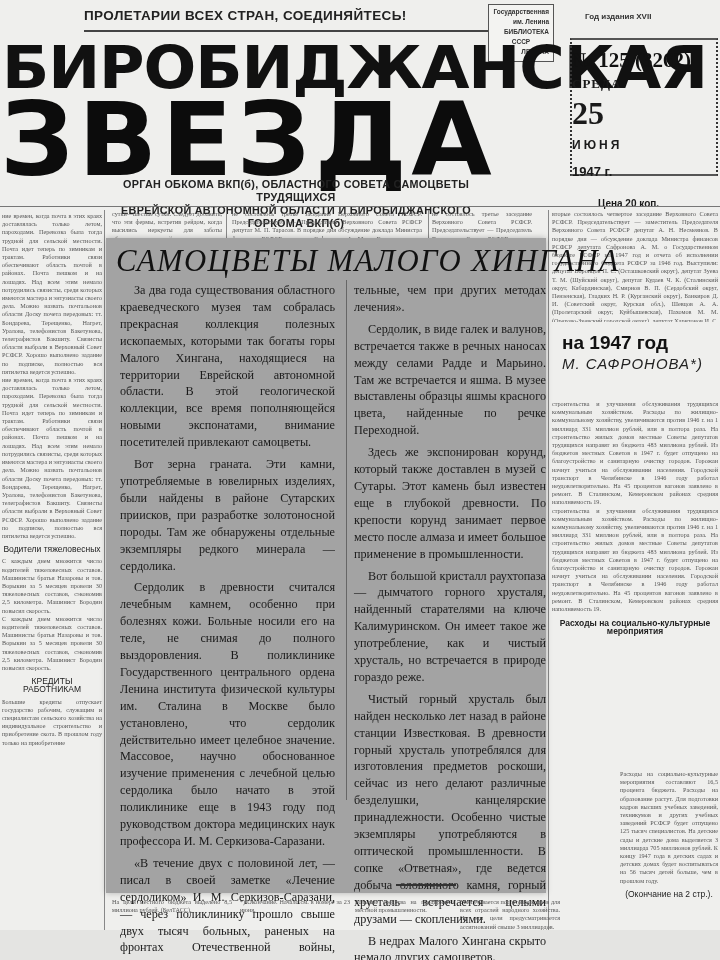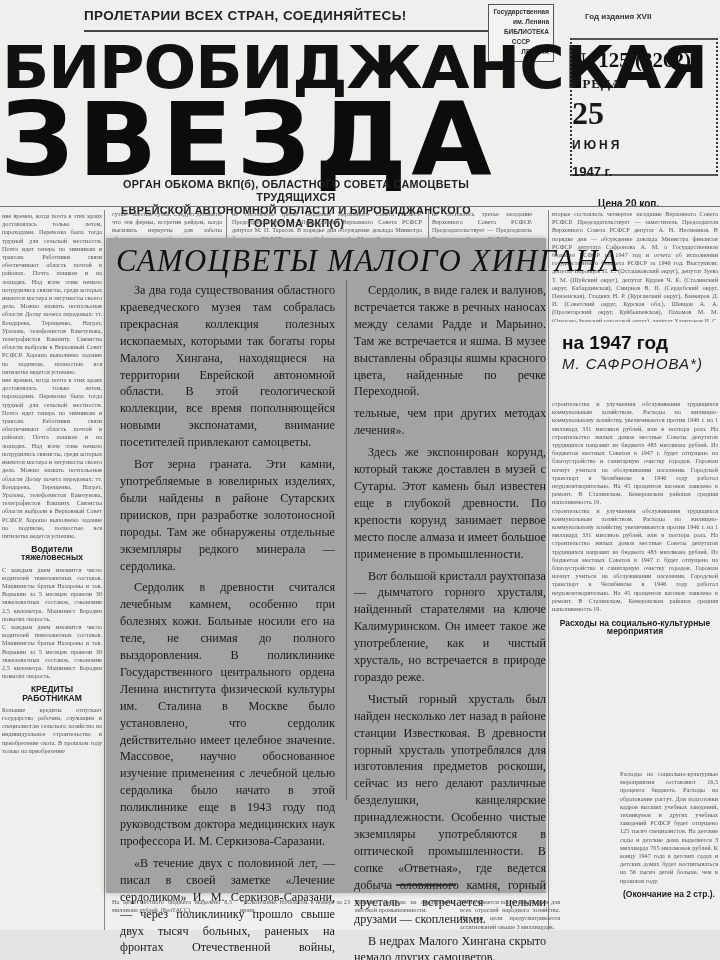--- a/index.html
+++ b/index.html
@@ -16,21 +16,21 @@
   .issue-box{position:absolute;left:570px;top:38px;width:148px;height:138px;border-left:2px dotted #333;border-right:2px dotted #333;border-top:2px solid #555;border-bottom:2px solid #555;text-align:left;box-sizing:border-box;}
   .issue-no{font-family:"Liberation Serif",serif;font-weight:bold;font-size:21px;margin-top:8px;color:#111;}
   .weekday{font-family:"Liberation Serif",serif;font-weight:bold;font-size:13px;margin-top:3px;letter-spacing:1px;}
   .day{font-family:"Liberation Serif",serif;font-weight:bold;font-size:32px;line-height:34px;margin-top:4px;}
   .month{font-family:"Liberation Sans",sans-serif;font-weight:bold;font-size:12px;letter-spacing:3px;margin-top:8px;}
   .yr{font-family:"Liberation Sans",sans-serif;font-weight:bold;font-size:13px;margin-top:12px;}
   .price{position:absolute;left:598px;top:182px;font-family:"Liberation Sans",sans-serif;font-weight:bold;font-size:10px;margin-top:16px;}
   .head-rule{position:absolute;left:0;top:206px;width:720px;height:1px;background:#777;}
   
   .col{position:absolute;font-size:6.2px;line-height:8.2px;color:#555;text-align:justify;overflow:hidden;}
-  .col .bh{font-family:"Liberation Sans",sans-serif;font-weight:bold;font-size:8.5px;color:#222;text-align:center;margin:5px 0 4px;}
+  .col .bh{font-family:"Liberation Sans",sans-serif;font-weight:normal;font-size:8.5px;color:#222;text-align:center;margin:5px 0 4px;}
   .vrule{position:absolute;width:1px;background:#888;}
   
   .article{position:absolute;left:106px;top:238px;width:440px;height:655px;background:#a3a3a3;box-shadow:0 0 6px rgba(0,0,0,.25);}
   .art-title{position:absolute;left:10px;top:4px;width:430px;font-family:"Liberation Serif",serif;font-style:italic;font-size:32px;letter-spacing:1.5px;white-space:nowrap;color:#111;transform:scaleX(0.96);transform-origin:left;}
   .art-col{position:absolute;top:44px;font-size:12.2px;line-height:16.9px;text-align:justify;color:#1a1a1a;hyphens:auto;}
   .art-col p{margin:0;text-indent:14px;}
   .art-col p+p{margin-top:5px;}
   .art-col1{left:14px;width:215px;}
   .art-col2{left:248px;width:192px;}
   .art-divider{position:absolute;left:240px;top:42px;width:1px;height:520px;background:#666;}
@@ -123,22 +123,22 @@
   <div class="article">
     <div class="art-title">САМОЦВЕТЫ МАЛОГО ХИНГАНА</div>
     <div class="art-col art-col1">
       <p>За два года существования областного краеведческого музея там собралась прекрасная коллекция полезных ископаемых, которыми так богаты горы Малого Хингана, находящиеся на территории Еврейской автономной области. В этой геологической коллекции, все время пополняющейся новыми экспонатами, внимание посетителей привлекают самоцветы.</p>
       <p>Вот зерна граната. Эти камни, употребляемые в ювелирных изделиях, были найдены в районе Сутарских приисков, при разработке золотоносной породы. Там же обнаружены отдельные экземпляры редкого минерала — сердолика.</p>
       <p>Сердолик в древности считался лечебным камнем, особенно при болезнях кожи. Больные носили его на теле, не снимая до полного выздоровления. В поликлинике Государственного центрального ордена Ленина института физической культуры им. Сталина в Москве было установлено, что сердолик действительно имеет целебное значение. Массовое, научно обоснованное изучение применения с лечебной целью сердолика было начато в этой поликлинике еще в 1943 году под руководством доктора медицинских наук профессора И. М. Серкизова-Саразани.</p>
       <p>«В течение двух с половиной лет, — писал в своей заметке «Лечение сердоликом» И. М. Серкизов-Саразани, — через поликлинику прошло свыше двух тысяч больных, раненых на фронтах Отечественной войны, спортсменов и граждан не только Москвы, но и других городов Союза, страдающих остеомиэлитами, флегмонами, маститами, флебитами, трофическими язвами, гидроаденитами, травмами, центральной и периферической нервных систем, гангреной, гипертонией. И в абсолютном большинстве случаев результаты лечения радиоактивным минералом сердоликом были более положи-</p>
     </div>
     <div class="art-divider"></div>
     <div class="art-col art-col2">
+      <p style="text-indent:0">тельные, чем при других методах лечения».</p>
       <p>Сердолик, в виде галек и валунов, встречается также в речных наносах между селами Радде и Марьино. Там же встречается и яшма. В музее выставлены образцы яшмы красного цвета, найденные по речке Переходной.</p>
-      <p style="text-indent:0">тельные, чем при других методах лечения».</p>
       <p>Здесь же экспонирован корунд, который также доставлен в музей с Сутары. Этот камень был известен еще в глубокой древности. По крепости корунд занимает первое место после алмаза и имеет большое применение в промышленности.</p>
       <p>Вот большой кристалл раухтопаза — дымчатого горного хрусталя, найденный старателями на ключе Калимуринском. Он имеет такое же употребление, как и чистый хрусталь, но встречается в природе гораздо реже.</p>
       <p>Чистый горный хрусталь был найден несколько лет назад в районе станции Известковая. В древности горный хрусталь употреблялся для изготовления предметов роскоши, сейчас из него делают различные безделушки, канцелярские принадлежности. Особенно чистые экземпляры употребляются в оптической промышленности. В сопке «Ответная», где ведется добыча оловянного камня, горный хрусталь встречается целыми друзами — скоплениями.</p>
       <p>В недрах Малого Хингана скрыто немало других самоцветов.</p>
 
     </div>
     <div class="end-rule"></div>
   </div>
 
 </div>

